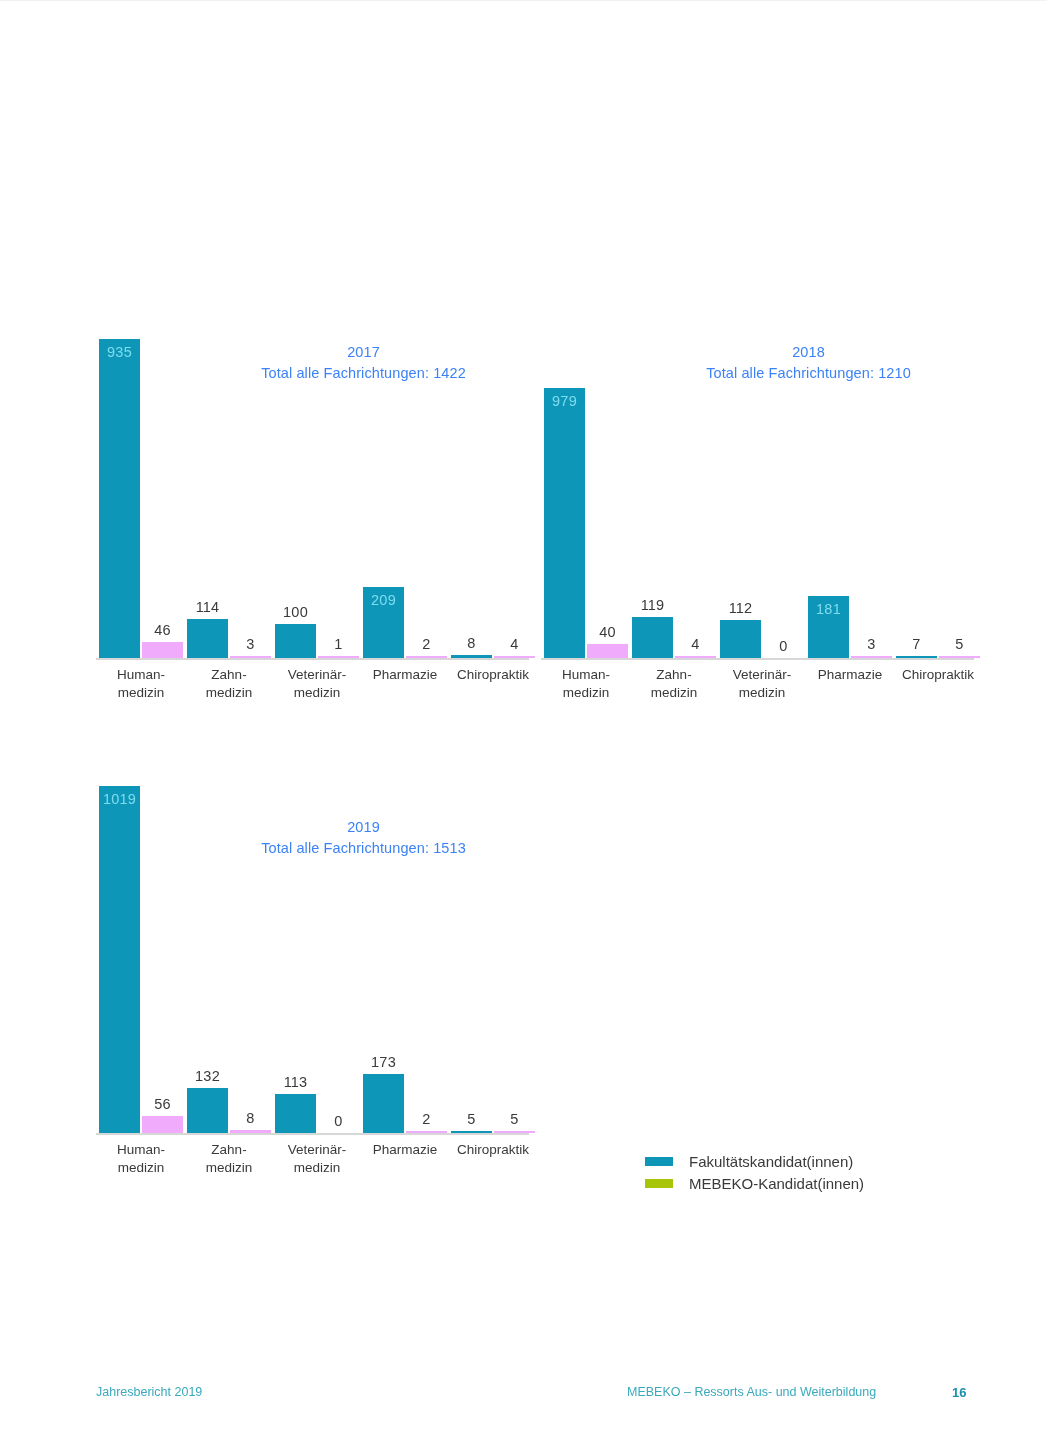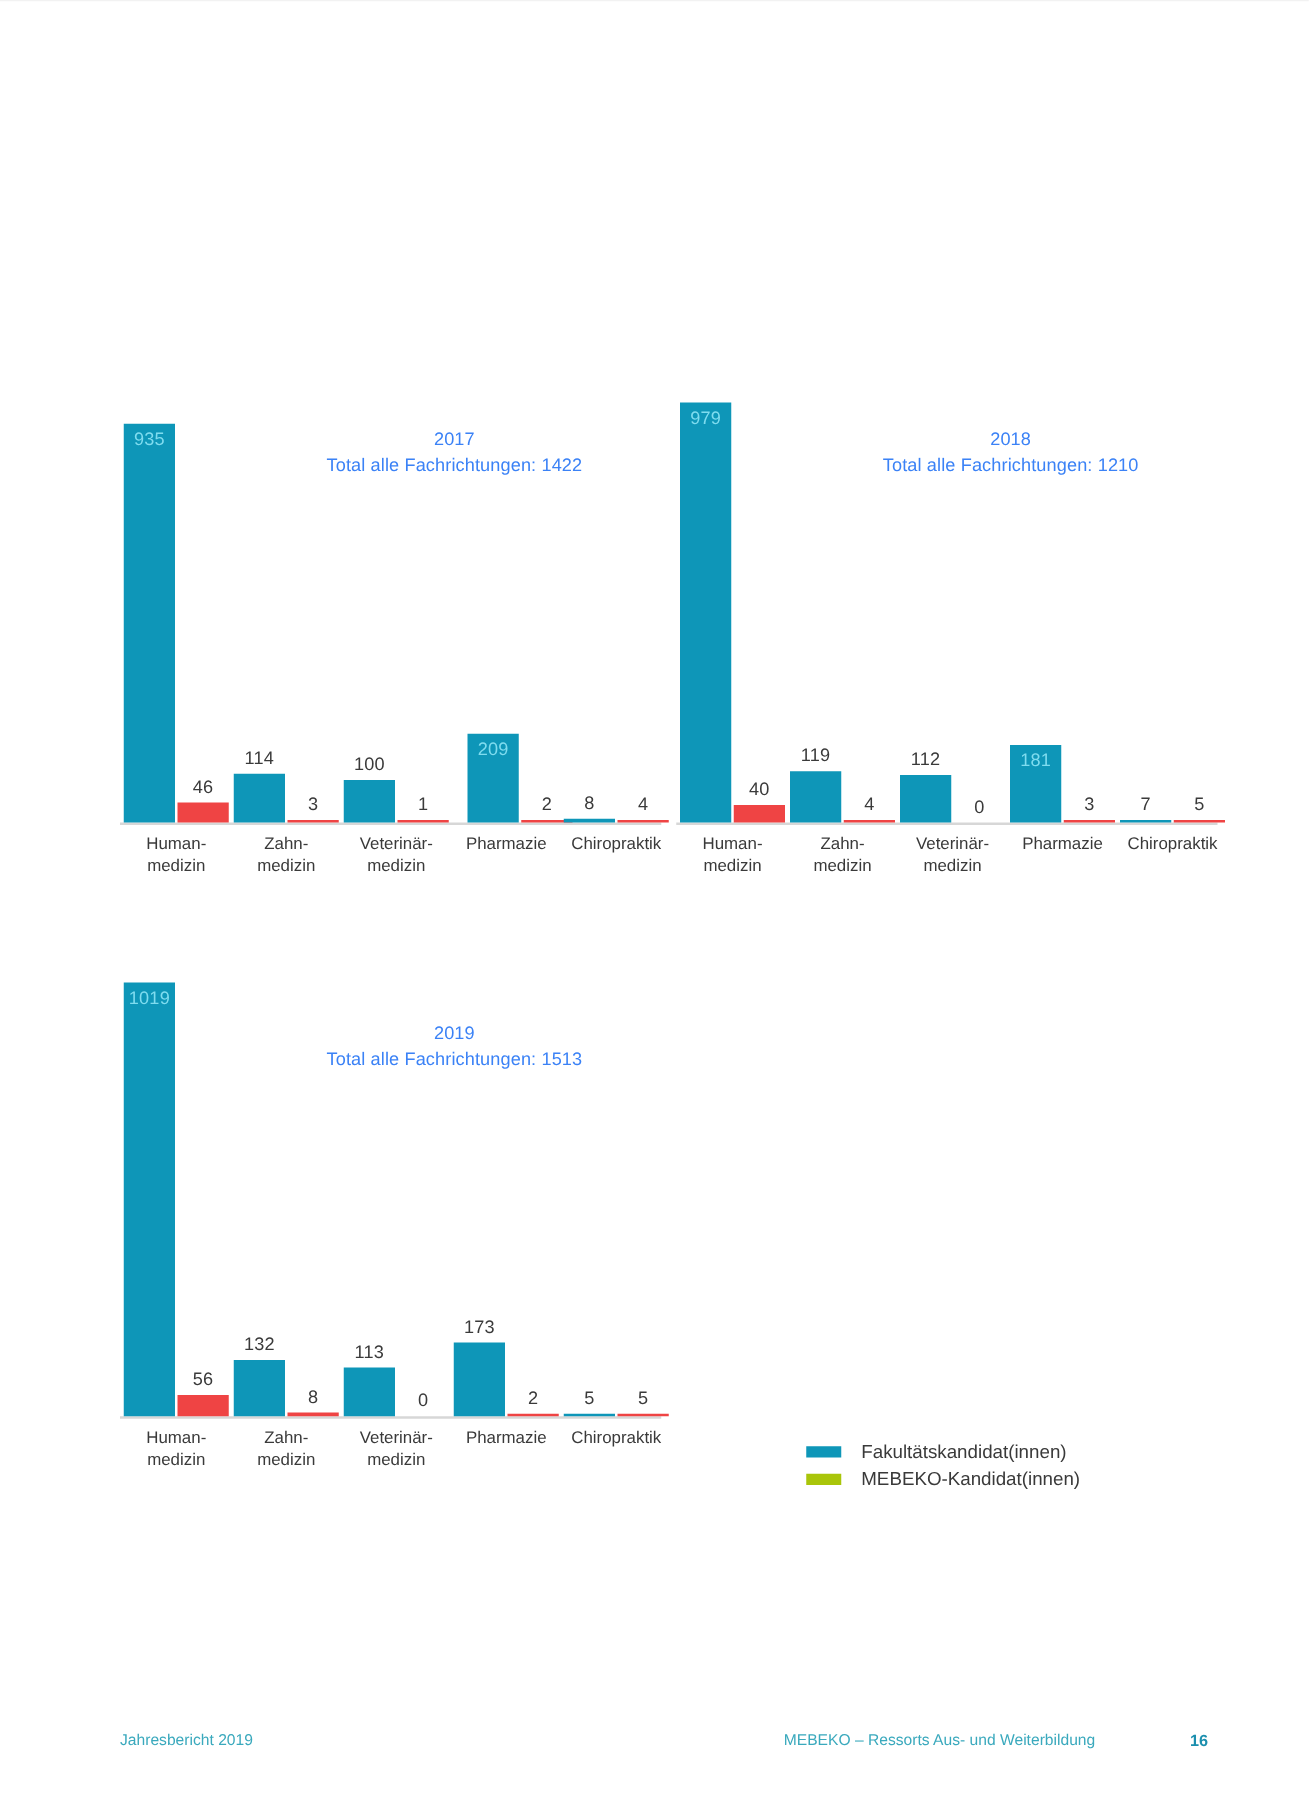--- a/index.html
+++ b/index.html
@@ -69,21 +69,21 @@
     position: absolute;
     bottom: 2px;
     height: 358px;
   }
   .bar {
     position: absolute;
     bottom: 0;
     width: 41px;
   }
   .bar.fak { left: 0px;  background: #0e96b8; }
-  .bar.meb { left: 43px; background: #ef4444; }
+  .bar.meb { left: 43px; background: #f0abfc; }
 
   .bar-val {
     position: absolute;
     left: 50%;
     transform: translateX(-50%);
     font-size: 14.5px;
     line-height: 17px;
     white-space: nowrap;
     letter-spacing: 0.2px;
   }
@@ -202,21 +202,21 @@
           </div>
         </div>
         <div class="group" style="left: 179px; width: 84px;">
           <div class="bar fak" style="height: 34px;">
             <span class="bar-val outside">100</span>
           </div>
           <div class="bar meb" style="height: 2px;">
             <span class="bar-val outside">1</span>
           </div>
         </div>
-        <div class="group" style="left: 278px; width: 84px;">
+        <div class="group" style="left: 267px; width: 84px;">
           <div class="bar fak" style="height: 71px;">
             <span class="bar-val inside">209</span>
           </div>
           <div class="bar meb" style="height: 2px;">
             <span class="bar-val outside">2</span>
           </div>
         </div>
         <div class="group" style="left: 355px; width: 84px;">
           <div class="bar fak" style="height: 3px;">
             <span class="bar-val outside">8</span>
@@ -247,21 +247,21 @@
   </div>
 
   <div class="chart c1">
     <div class="chart-title">
       <span class="t-year">2018</span>
       <span class="t-total">Total alle Fachrichtungen: 1210</span>
     </div>
     <div class="plot">
       <div class="axis"></div>
     <div class="group" style="left: 3px; width: 84px;">
-          <div class="bar fak" style="height: 336px;">
+          <div class="bar fak" style="height: 270px;">
             <span class="bar-val inside">979</span>
           </div>
           <div class="bar meb" style="height: 14px;">
             <span class="bar-val outside">40</span>
           </div>
         </div>
         <div class="group" style="left: 91px; width: 84px;">
           <div class="bar fak" style="height: 41px;">
             <span class="bar-val outside">119</span>
           </div>

